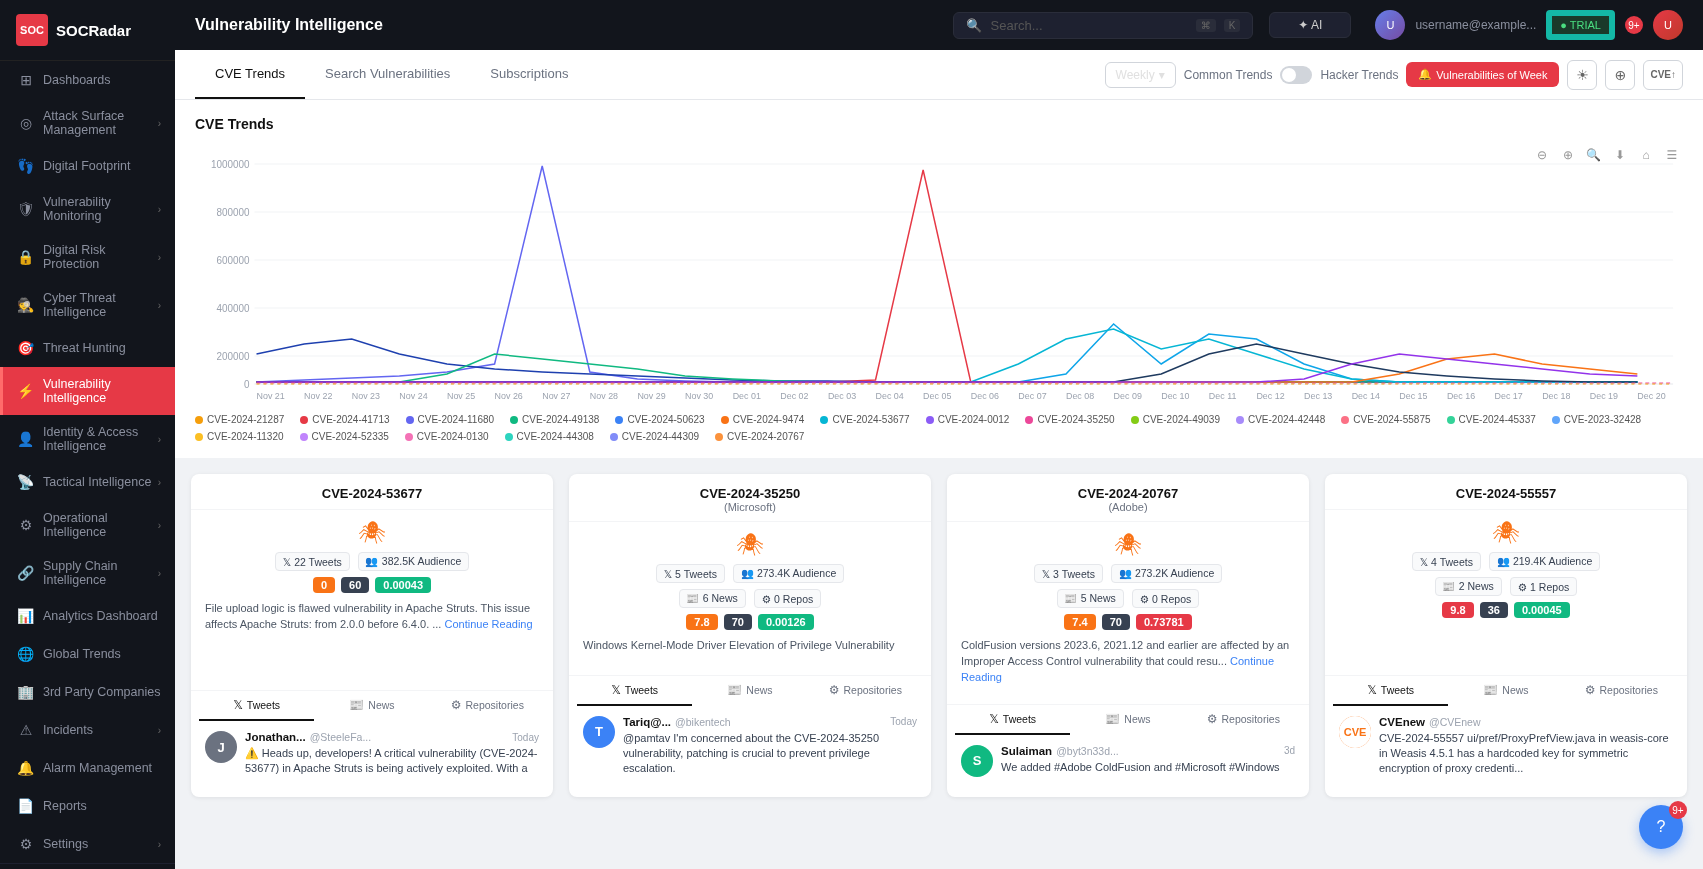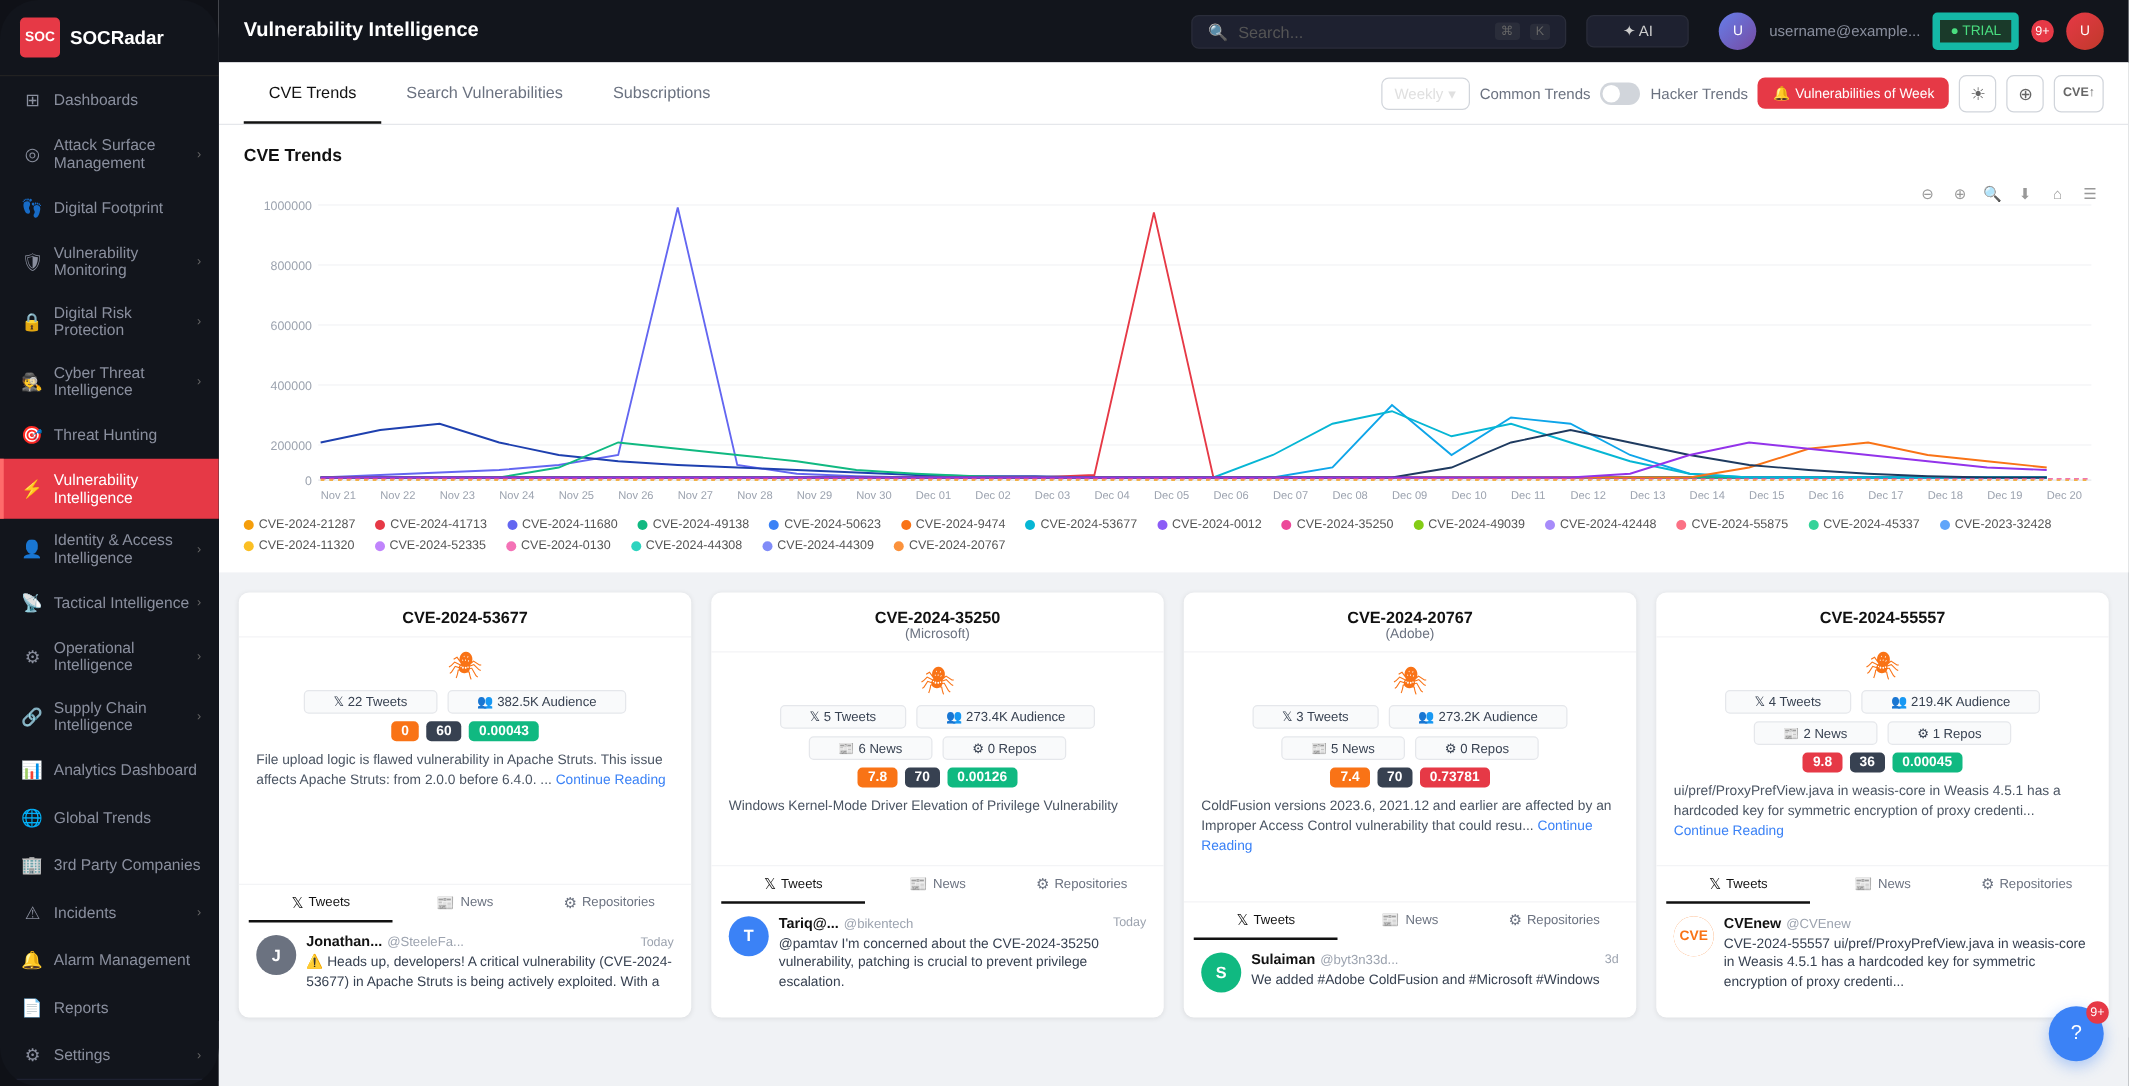--- a/index.html
+++ b/index.html
@@ -1,20 +1,20 @@
 <!DOCTYPE html>
 <html><head>
   <meta charset="utf-8">
   <style>
     * { box-sizing: border-box; margin: 0; padding: 0; }
     body { font-family: -apple-system, BlinkMacSystemFont, 'Segoe UI', sans-serif; background: #0f1117; color: #e0e0e0; display: flex; height: 100vh; overflow: hidden; font-size: 13px; }
 
     
     #sidebar {
-      width: 175px; min-width: 175px; background: #12151c; display: flex; flex-direction: column; height: 100vh; overflow-y: auto; overflow-x: hidden; border-radius: 31px;
+      width: 175px; min-width: 175px; background: #12151c; display: flex; flex-direction: column; height: 100vh; overflow-y: auto; overflow-x: hidden;
     }
     #sidebar::-webkit-scrollbar { width: 4px; }
     #sidebar::-webkit-scrollbar-thumb { background: #333; }
     .sidebar-logo { padding: 14px 16px; display: flex; align-items: center; border-bottom: 1px solid #222; }
     .logo-box { background: #e63946; border-radius: 4px; width: 32px; height: 32px; display: flex; align-items: center; justify-content: center; color: white; font-weight: 900; font-size: 11px; margin-right: 8px; }
     .logo-text { color: white; font-weight: 700; font-size: 15px; }
 
     .sidebar-item {
       display: flex; align-items: center; padding: 10px 14px; cursor: pointer; color: #8a8f9e; font-size: 12.5px; border-left: 3px solid transparent; transition: all 0.15s;
     }
@@ -77,21 +77,21 @@
 
     
     .cards-section { padding: 16px; display: grid; grid-template-columns: repeat(4, 1fr); gap: 16px; background: #f0f2f5; }
     .cve-card { background: white; border-radius: 8px; overflow: hidden; display: flex; flex-direction: column; box-shadow: 0 1px 4px rgba(0,0,0,0.08); }
     .cve-card-header { padding: 12px 14px 8px; text-align: center; border-bottom: 1px solid #f3f4f6; }
     .cve-card-id { font-size: 13px; font-weight: 700; color: #111; }
     .cve-card-vendor { font-size: 11px; color: #6b7280; }
     .cve-card-body { padding: 10px 14px; flex: 1; }
     .spider-icon { font-size: 22px; color: #f97316; margin-bottom: 6px; text-align: center; }
     .stats-row { display: flex; justify-content: center; gap: 8px; margin-bottom: 6px; flex-wrap: wrap; }
-    .stat-badge { display: flex; align-items: center; gap: 3px; background: #f9fafb; border: 1px solid #e5e7eb; border-radius: 4px; padding: 2px 23px; font-size: 10.5px; color: #374151; }
+    .stat-badge { display: flex; align-items: center; gap: 3px; background: #f9fafb; border: 1px solid #e5e7eb; border-radius: 4px; padding: 2px 7px; font-size: 10.5px; color: #374151; }
     .score-badges { display: flex; justify-content: center; gap: 6px; margin-bottom: 8px; }
     .score-pill { border-radius: 4px; padding: 2px 8px; font-size: 11px; font-weight: 700; color: white; }
 
     .cve-desc { font-size: 11px; color: #4b5563; line-height: 1.45; margin-bottom: 8px; }
     .continue-reading { color: #3b82f6; font-size: 11px; cursor: pointer; }
 
     
     .card-tab-bar { display: flex; border-top: 1px solid #f3f4f6; padding: 0 8px; }
     .card-tab { flex: 1; display: flex; align-items: center; justify-content: center; gap: 4px; padding: 7px 4px; font-size: 10.5px; color: #6b7280; cursor: pointer; border-bottom: 2px solid transparent; }
     .card-tab.active { color: #111; border-bottom-color: #111; }
@@ -596,21 +596,20 @@
       </div>
       <div class="stats-row">
         <span class="stat-badge">📰 2 News</span>
         <span class="stat-badge">⚙ 1 Repos</span>
       </div>
       <div class="score-badges">
         <span class="score-pill" style="background:#e63946">9.8</span>
         <span class="score-pill" style="background:#374151">36</span>
         <span class="score-pill" style="background:#10b981">0.00045</span>
       </div>
-      <div class="cve-desc">ui/pref/ProxyPrefView.java in weasis-core in Weasis 4.5.1 has a hardcoded key for symmetric encryption of proxy credenti... <span class="continue-reading">Continue Reading</span></div>
     </div>
     <div class="card-tab-bar">
       <div class="card-tab active"><span class="card-tab-icon">𝕏</span> Tweets</div>
      <div class="card-tab"><span class="card-tab-icon">📰</span> News</div>
      <div class="card-tab"><span class="card-tab-icon">⚙</span> Repositories</div>
     </div>
     <div class="tweet-list">
       <div class="tweet-item">
       <div class="tweet-avatar" style="background:#f97316">
         <span style="font-size:11px;font-weight:900;color:#f97316;background:white;width:100%;height:100%;display:flex;align-items:center;justify-content:center;border-radius:50%;">CVE</span>

